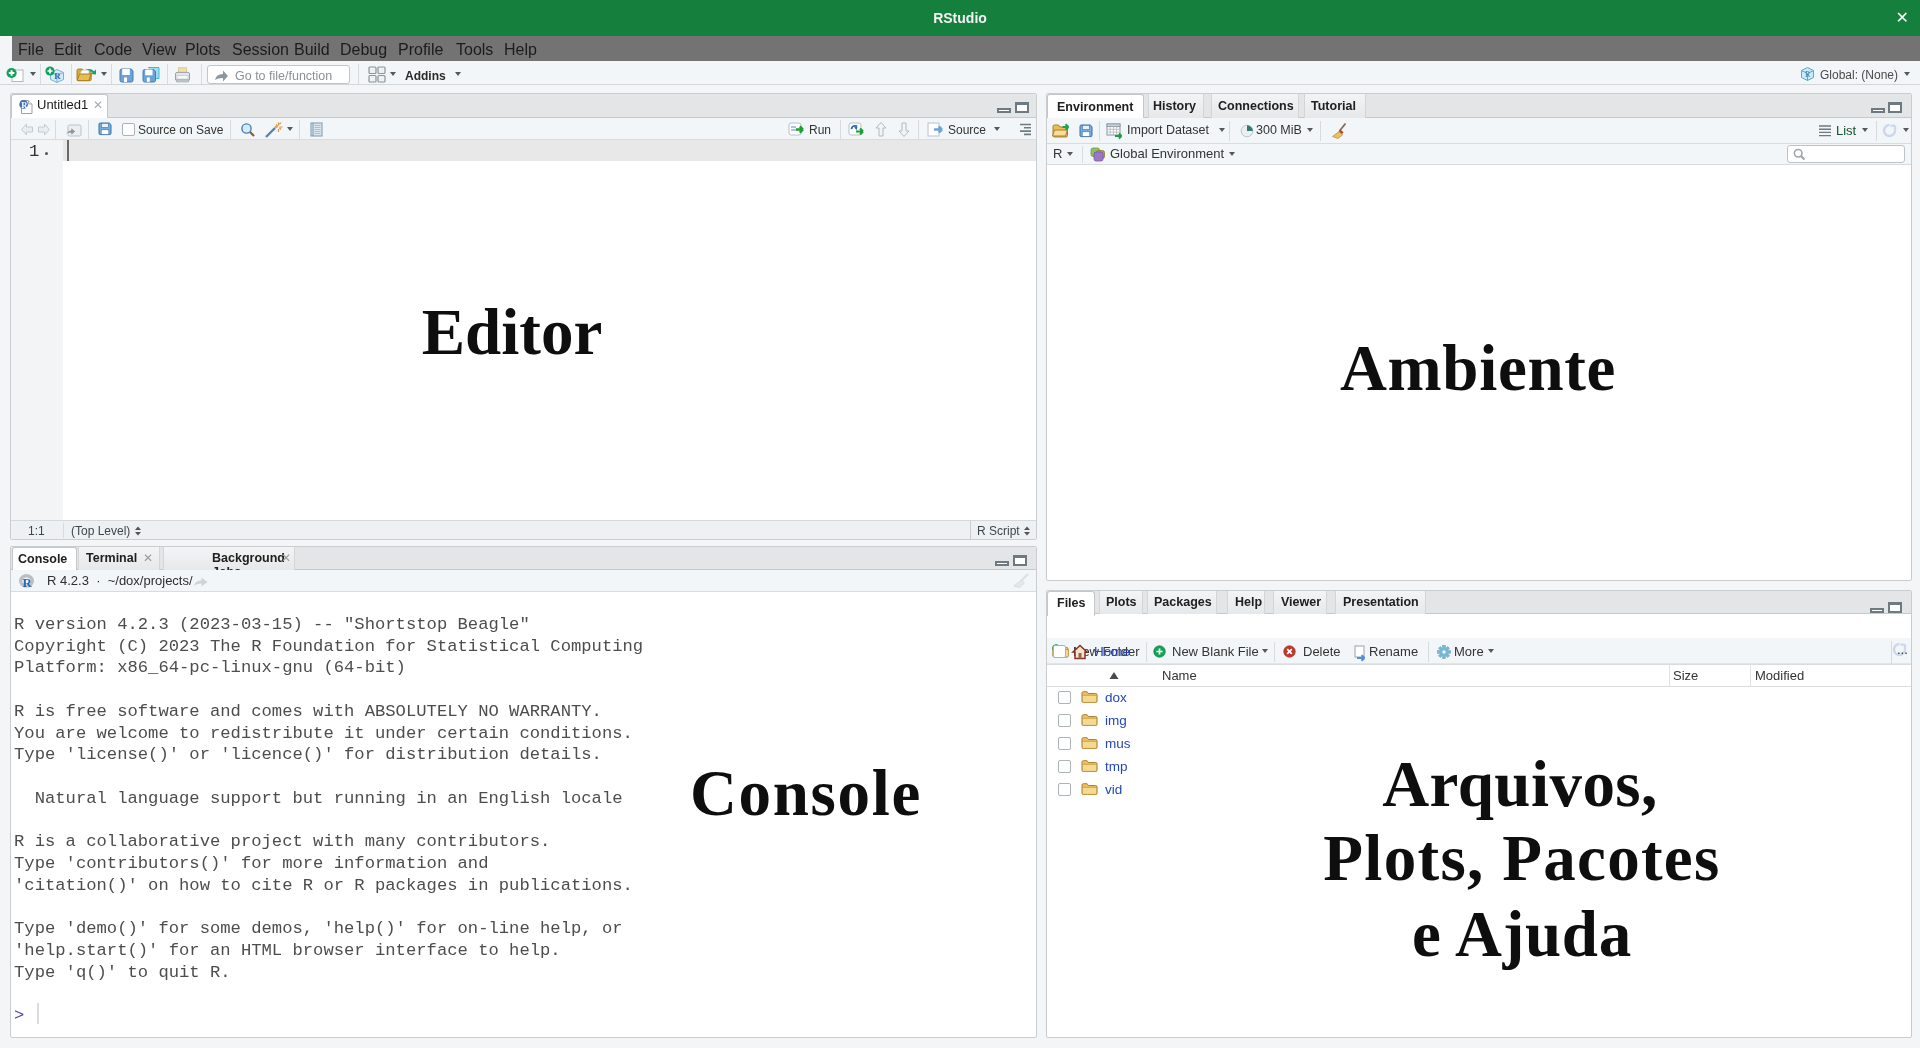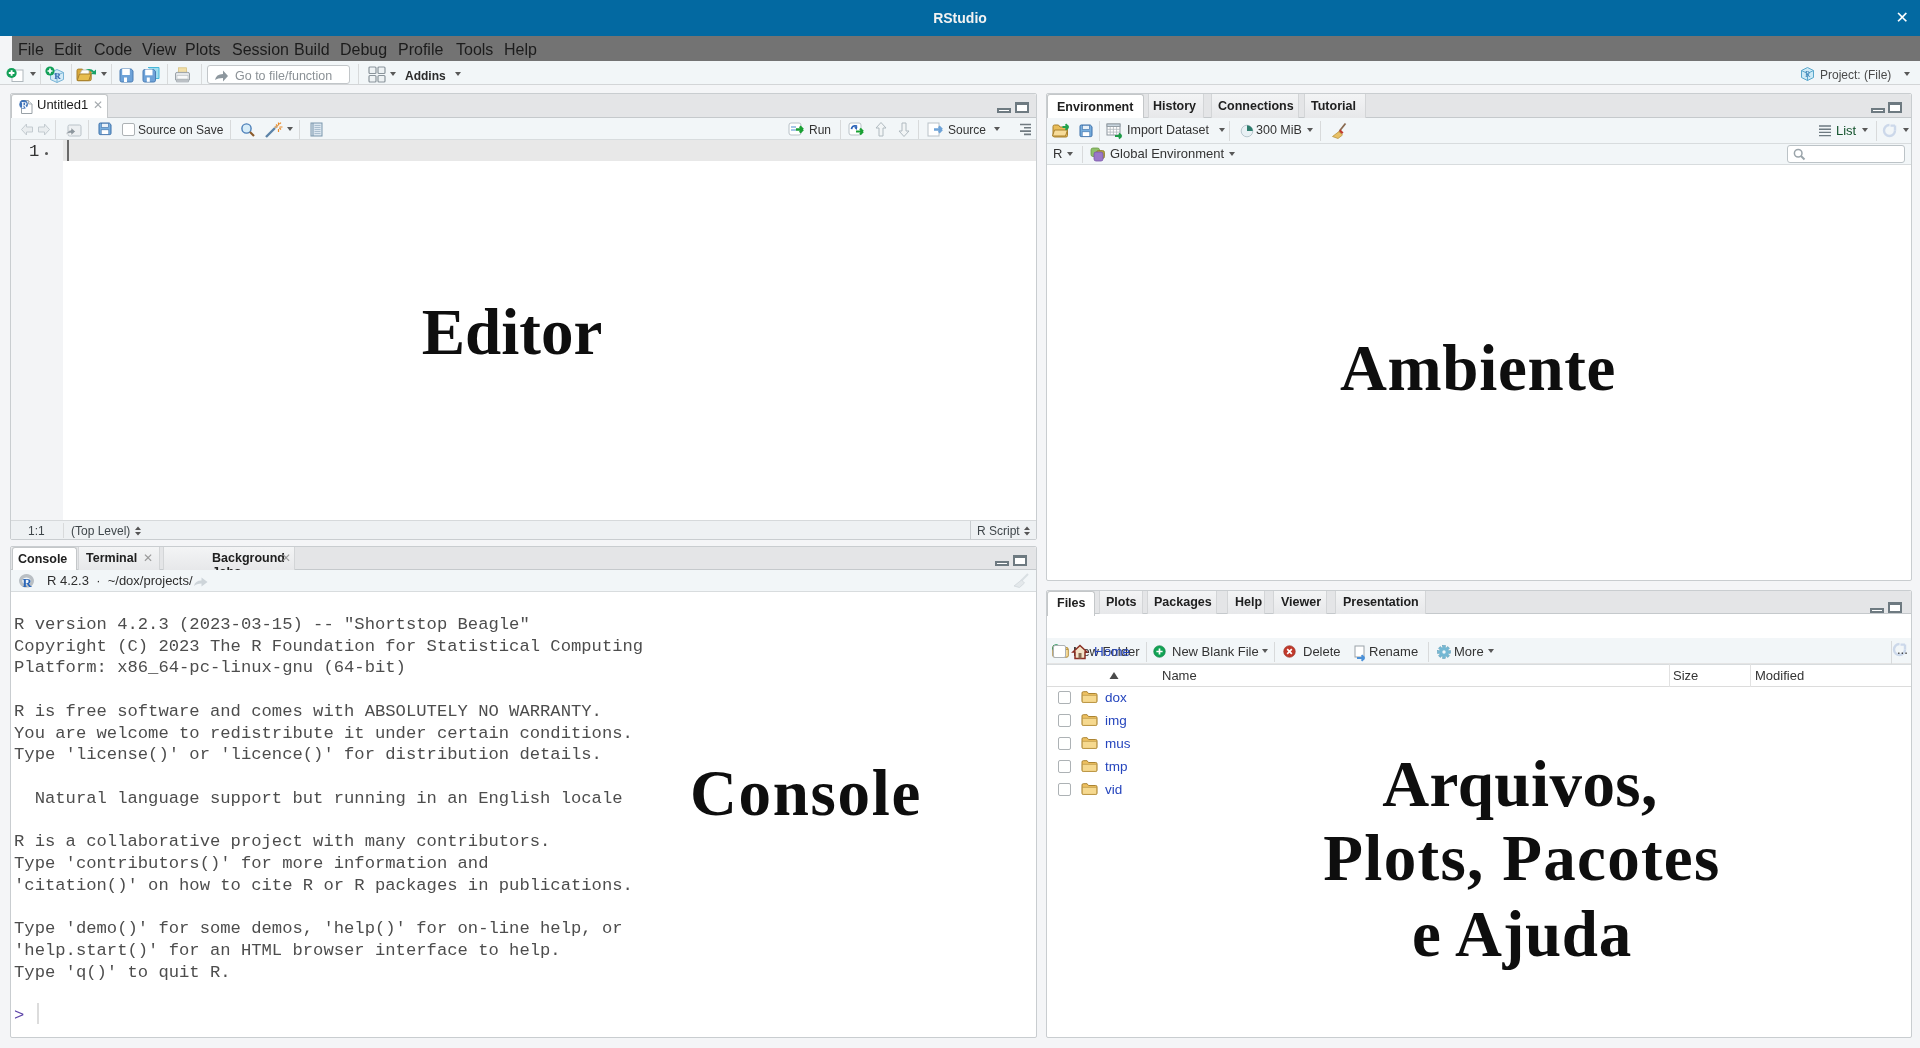--- a/index.html
+++ b/index.html
@@ -1,19 +1,19 @@
 <!DOCTYPE html>
 <html><head>
 <meta charset="utf-8">
 <style>
 * { margin:0; padding:0; box-sizing:border-box; }
 html,body { width:1920px; height:1048px; overflow:hidden; }
 body { font-family:"Liberation Sans", sans-serif; background:#f4f5f7; position:relative; }
 .abs { position:absolute; }
-#titlebar { left:0; top:0; width:1920px; height:36px; background:#0369a1; }
+#titlebar { left:0; top:0; width:1920px; height:36px; background:#15803d; }
 #titlebar .title { width:100%; text-align:center; top:10px; color:#f2f2f2; font-size:14px; font-weight:bold; }
 #titlebar .close { right:11px; top:8px; color:#fff; font-size:16px; }
 #menubar { left:12px; top:36px; width:1920px; height:25px; background:#737373; }
 .menuitem { top:5px; font-size:16px; color:#1c1c1c; }
 #toolbar { left:0; top:61px; width:1920px; height:24px; background:#f2f6f8; border-bottom:1px solid #d3d5d7; }
 .pane { position:absolute; background:#fff; border:1px solid #c9cdd0; border-radius:2px; }
 .tabstrip { position:absolute; left:0; top:0; width:100%; height:24px; background:#e4e5e7; border-bottom:1px solid #c5c9cc; border-radius:2px 2px 0 0; }
 .tab-active { position:absolute; top:0; height:25px; background:#fff; border:1px solid #c4c7c9; border-bottom:none; border-radius:3px 3px 0 0; }
 .tab-label { font-weight:bold; font-size:12.5px; color:#202020; }
 .tab-inactive { position:absolute; top:0px; bottom:0; background:linear-gradient(#f3f4f5,#e7e8ea); border-left:1px solid #d3d5d7; border-right:1px solid #d3d5d7; }
@@ -121,21 +121,21 @@
   </svg>
   <span class="caret" style="left:390px; top:11px;"></span>
   <span class="abs" style="left:405px; top:8px; font-size:12px; font-weight:bold; color:#2b2b2b;">Addins</span>
   <span class="caret" style="left:455px; top:11px;"></span>
 
   <svg class="abs" style="left:1800px; top:5px;" width="15" height="16">
     <path d="M1.5 4.5 l6-3 6 3 v7 l-6 3 -6-3 z" fill="#cdeaf6" stroke="#5aa7cc"></path>
     <path d="M1.5 4.5 l6 3 6-3 M7.5 7.5 v7" fill="none" stroke="#5aa7cc"></path>
     <text x="5" y="10.5" font-size="8" fill="#3a7db2" font-family="Liberation Serif">R</text>
   </svg>
-  <span class="abs" style="left:1820px; top:7px; font-size:12px; color:#4a4a4a;">Project: (File)</span>
+  <span class="abs" style="left:1820px; top:7px; font-size:12px; color:#4a4a4a;">Global: (None)</span>
   <span class="caret" style="left:1904px; top:11px;"></span>
 </div>
 
 <div id="editor" class="pane" style="left:10px; top:93px; width:1027px; height:447px;">
   <div class="tabstrip"></div>
   <div class="tab-active" style="left:0px; width:97px;">
     <svg class="abs" style="left:7px; top:4px;" width="15" height="16">
       <path d="M2.5 1.5 h7 l3.5 3.5 v9.5 h-10.5 z" fill="#fff" stroke="#9aa2a8"></path>
       <path d="M9.5 1.5 v3.5 h3.5" fill="#e8eef2" stroke="#9aa2a8" stroke-width="0.8"></path>
       <circle cx="4.6" cy="5.4" r="4.3" fill="#3d72b8"></circle>

